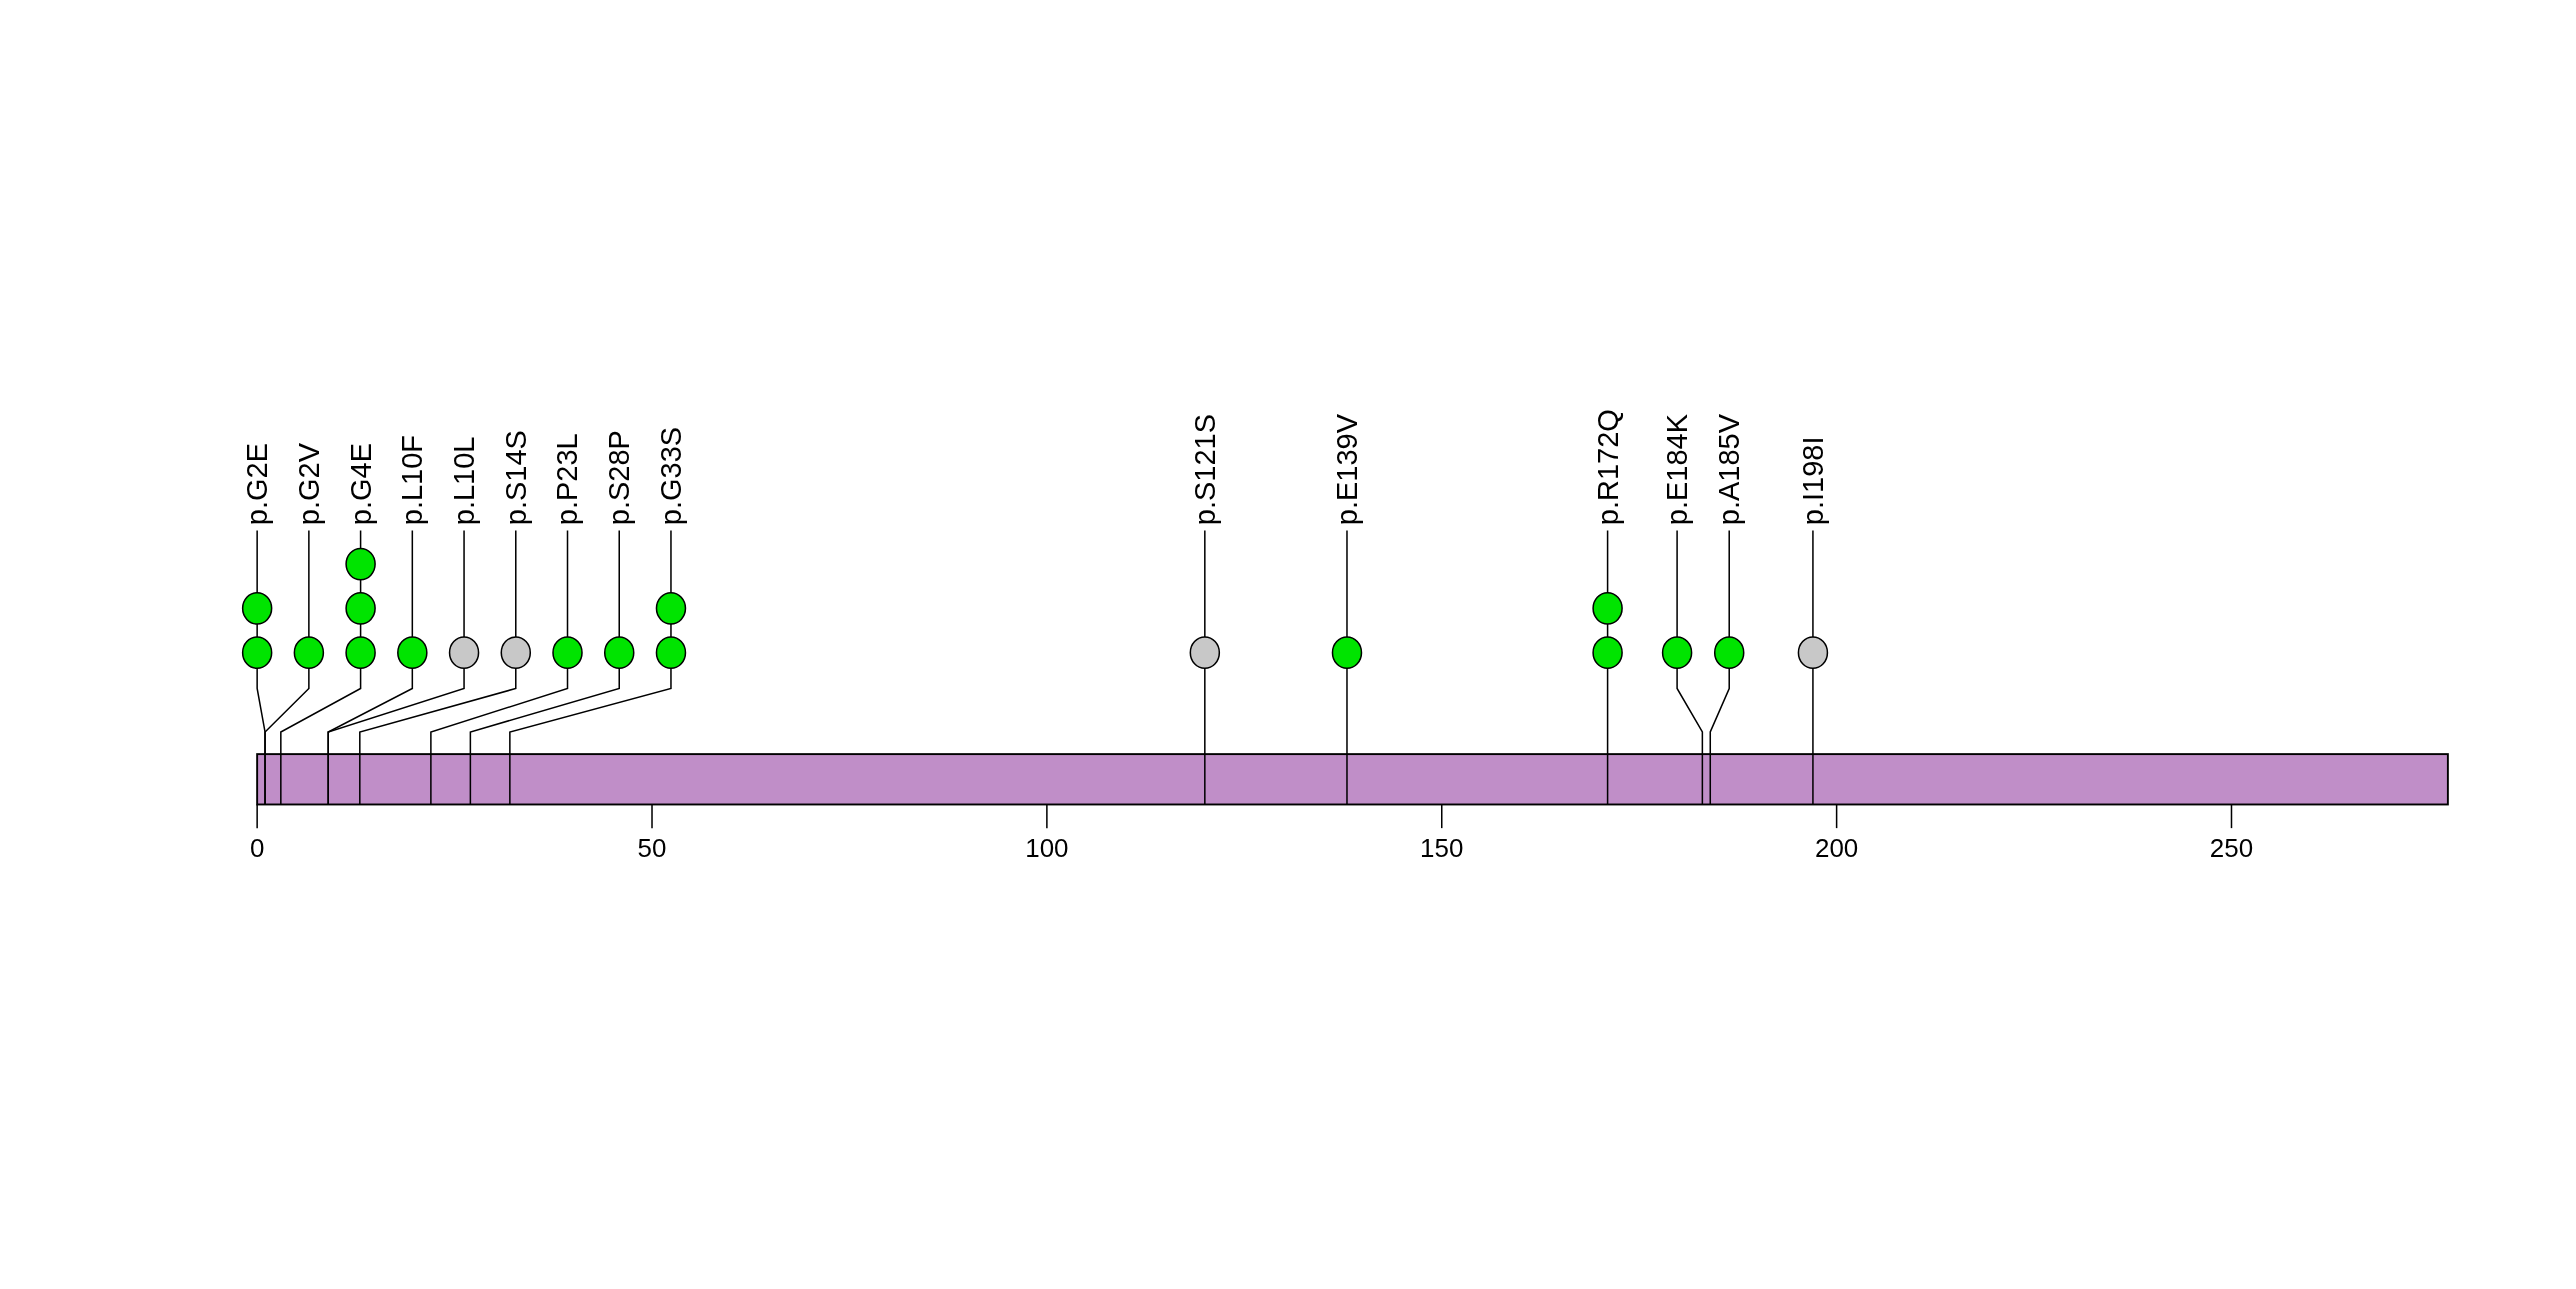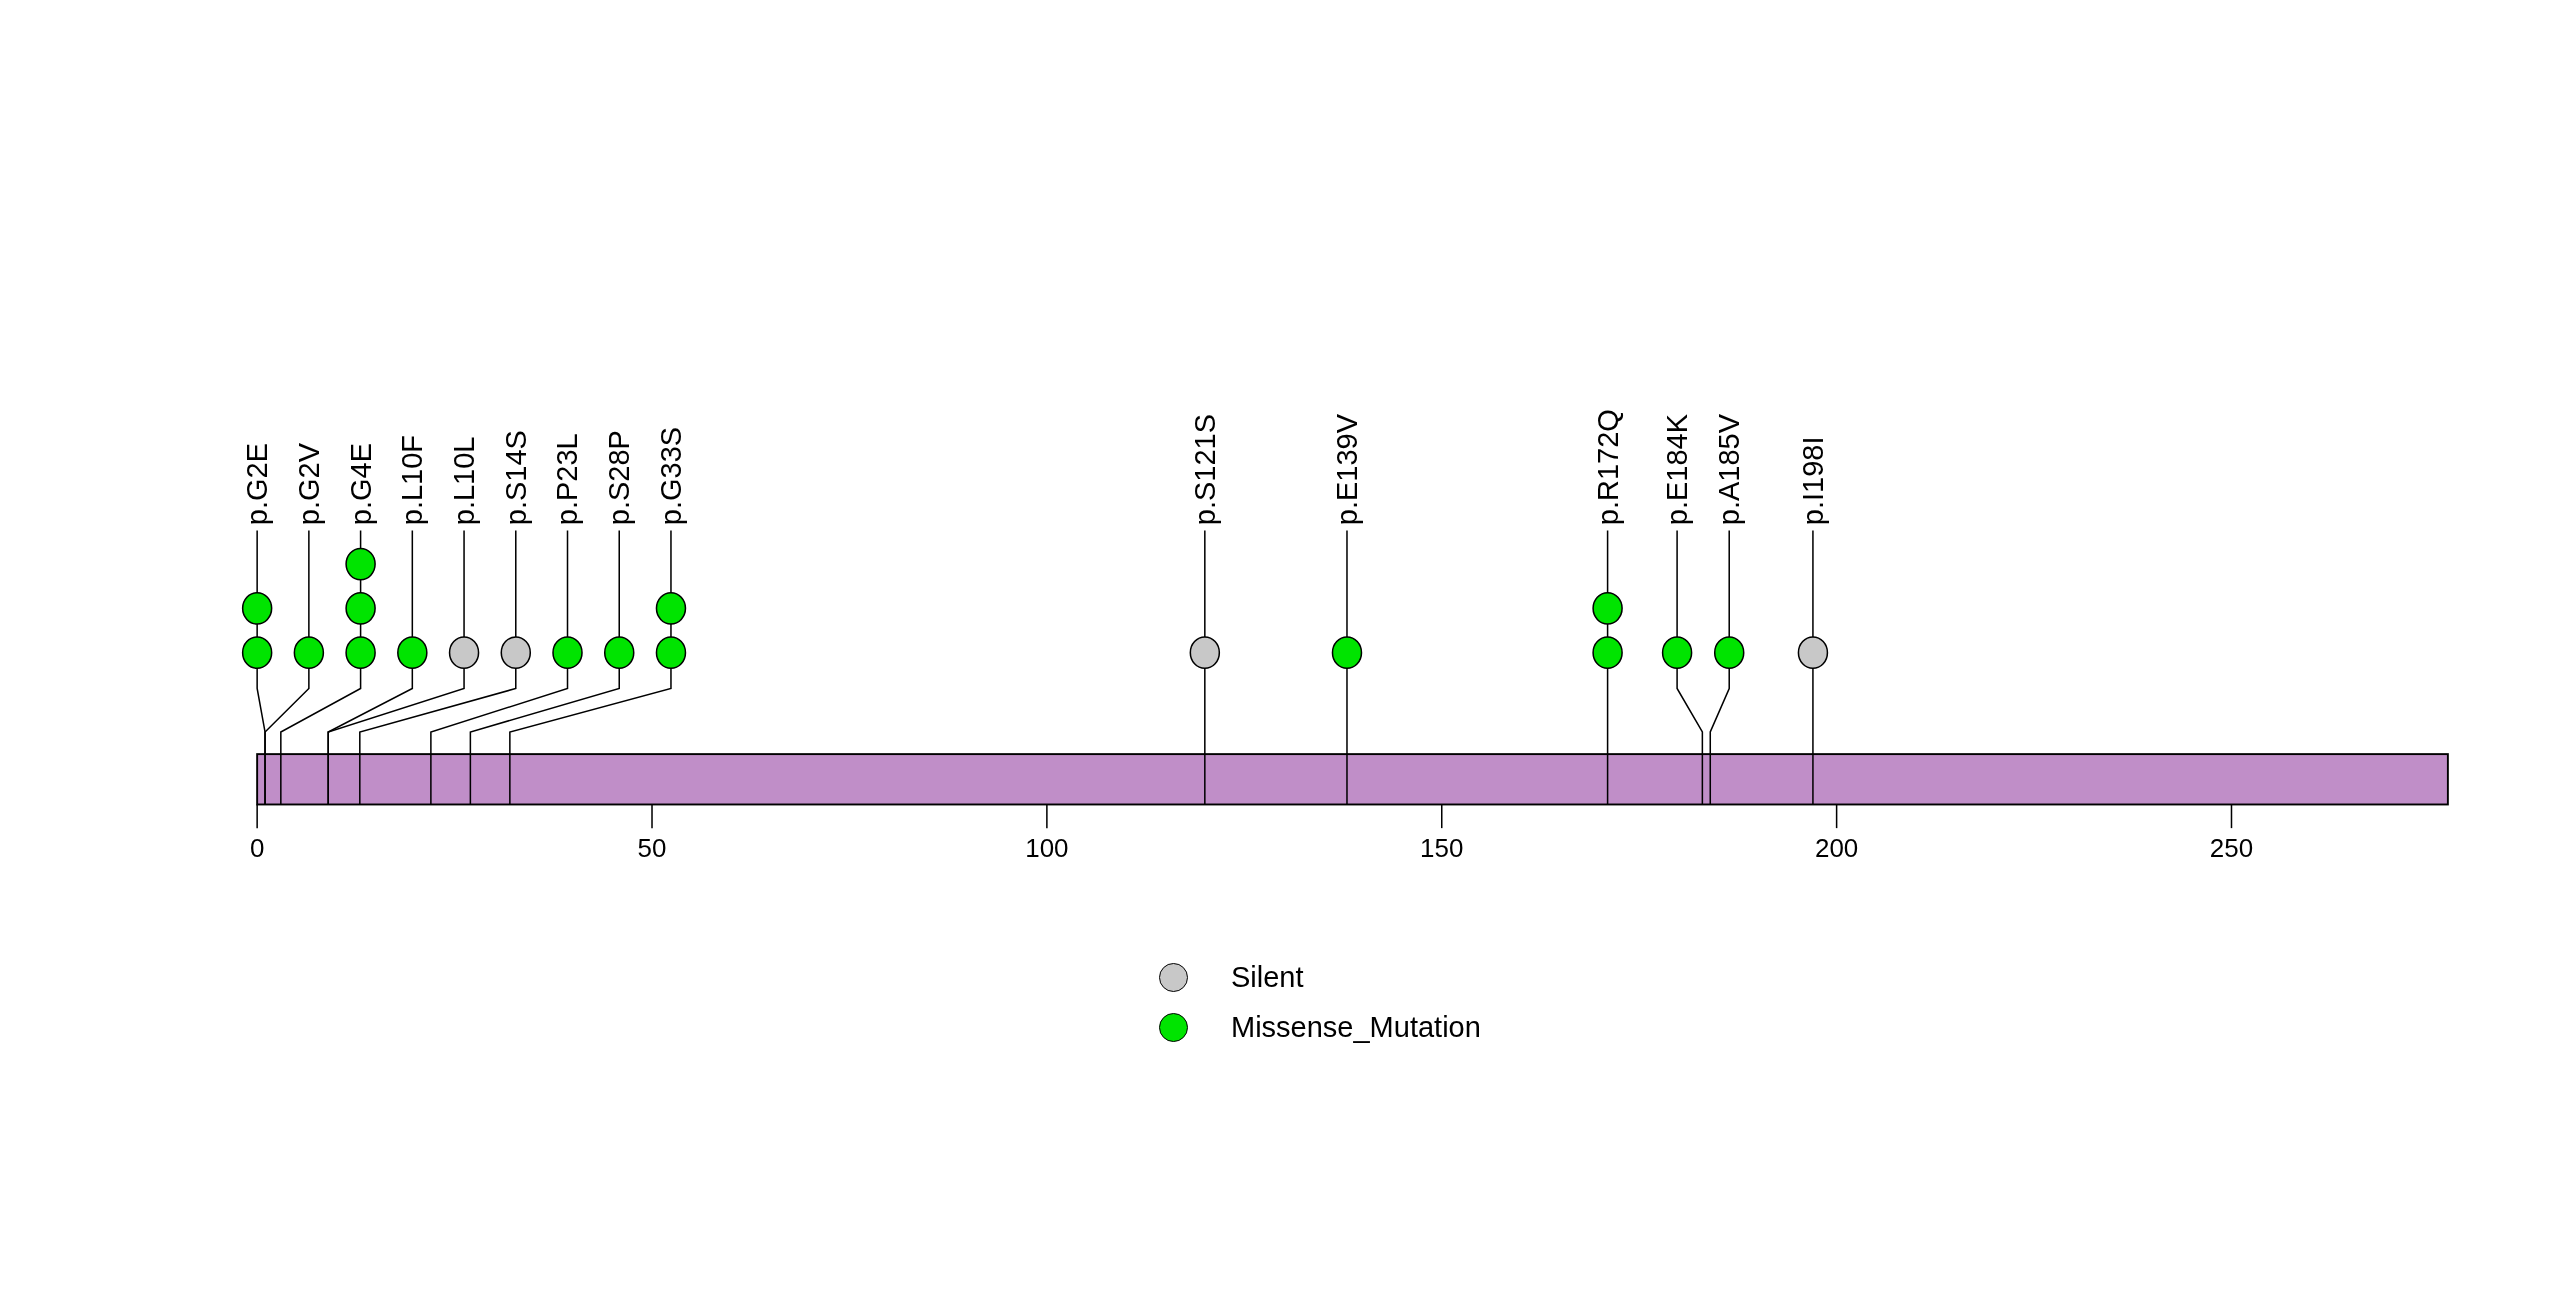--- a/index.html
+++ b/index.html
@@ -110,25 +110,15 @@
       <line x1="1372" y1="1054" x2="1372" y2="1085" stroke="#000000" stroke-width="2"></line>
       <text x="1372" y="1123" text-anchor="middle" font-size="34" font-family="&quot;Liberation Sans&quot;, sans-serif" fill="#000000">100</text>
       <line x1="1889.5" y1="1054" x2="1889.5" y2="1085" stroke="#000000" stroke-width="2"></line>
       <text x="1889.5" y="1123" text-anchor="middle" font-size="34" font-family="&quot;Liberation Sans&quot;, sans-serif" fill="#000000">150</text>
       <line x1="2407" y1="1054" x2="2407" y2="1085" stroke="#000000" stroke-width="2"></line>
       <text x="2407" y="1123" text-anchor="middle" font-size="34" font-family="&quot;Liberation Sans&quot;, sans-serif" fill="#000000">200</text>
       <line x1="2924.5" y1="1054" x2="2924.5" y2="1085" stroke="#000000" stroke-width="2"></line>
       <text x="2924.5" y="1123" text-anchor="middle" font-size="34" font-family="&quot;Liberation Sans&quot;, sans-serif" fill="#000000">250</text>
     </svg>
 
-  <div class="legend">
-    <div class="legend-item">
-      <span class="legend-swatch" id="swatch-silent" style="background: rgb(200, 200, 200);"></span>
-      <span class="legend-label">Silent</span>
-    </div>
-    <div class="legend-item">
-      <span class="legend-swatch" id="swatch-missense" style="background: rgb(0, 228, 0);"></span>
-      <span class="legend-label">Missense_Mutation</span>
-    </div>
-  </div>
 
 </div>
 
 
 </body></html>

